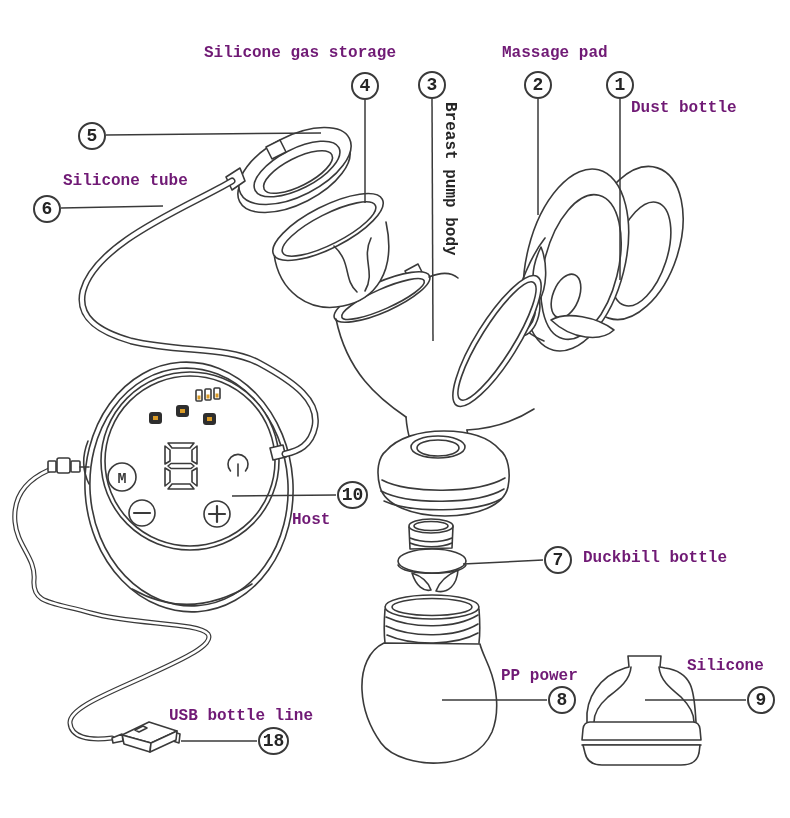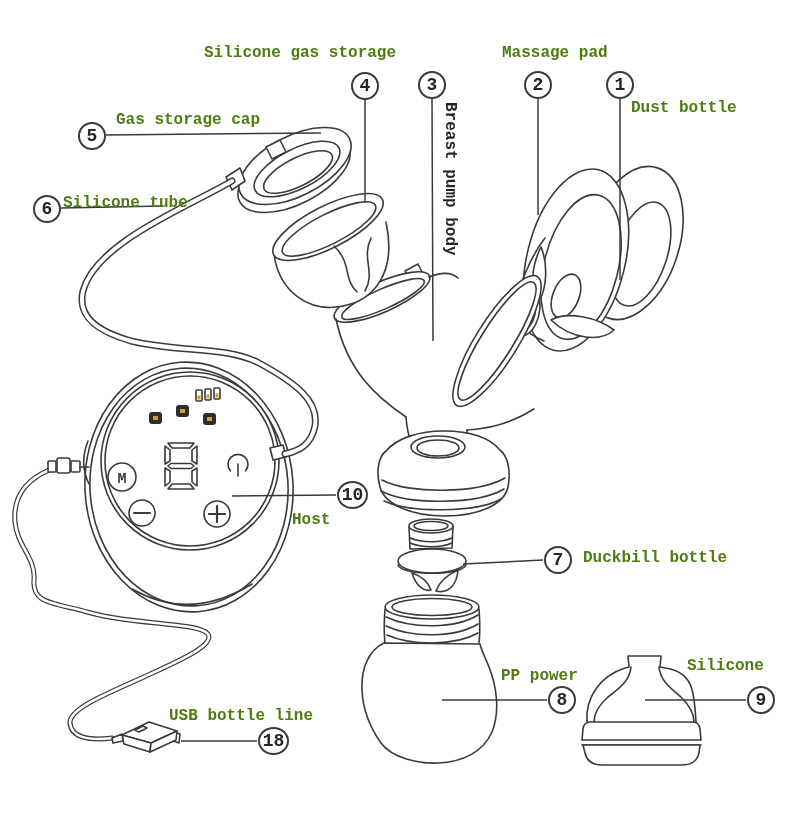--- a/index.html
+++ b/index.html
@@ -5,21 +5,21 @@
   html,body{margin:0;padding:0;background:#fff;}
   .stage{position:relative;width:790px;height:818px;background:#fff;overflow:hidden;
          font-family:"Liberation Mono", monospace;}
   .art{position:absolute;left:0;top:0;}
   .art *{vector-effect:non-scaling-stroke;}
   .ln{stroke:#3a3a3a;stroke-width:1.6;fill:none;stroke-linecap:round;stroke-linejoin:round;}
   .f{fill:#ffffff;}
   .dk{fill:#2e2e2e;stroke:none;}
   .amber{fill:#d99a26;stroke:none;}
   .lead{stroke:#3a3a3a;stroke-width:1.5;fill:none;}
-  .lbl{position:absolute;font-weight:bold;font-size:16px;color:#4d7c0f;white-space:nowrap;
+  .lbl{position:absolute;font-weight:bold;font-size:16px;color:#701a75;white-space:nowrap;
        line-height:18px;}
   .vlbl{position:absolute;font-weight:bold;font-size:16px;color:#252525;white-space:nowrap;
         transform:rotate(90deg);transform-origin:0 0;line-height:18px;}
   .num{position:absolute;width:28px;height:28px;box-sizing:border-box;border:2px solid #3a3a3a;
        border-radius:50%;background:#fff;display:flex;align-items:center;justify-content:center;
        font-weight:bold;font-size:18px;color:#252525;}
   .num.wide{width:31px;}
   .mtext{font:bold 15px "Liberation Mono", monospace;fill:#3a3a3a;}
 </style>
 </head>
@@ -225,22 +225,21 @@
     <path d="M 442,700 L 547,700"></path>
     <path d="M 645,700 L 746,700"></path>
     <path d="M 232,496 L 336,495"></path>
     <path d="M 181,741 L 257,741"></path>
   </g>
 </svg>
 
 <div class="lbl" style="left:204px;top:44px">Silicone gas storage</div>
 <div class="lbl" style="left:502px;top:44px">Massage pad</div>
 <div class="lbl" style="left:631px;top:99px">Dust bottle</div>
-<div class="lbl" style="left:116px;top:111px">Gas storage cap</div>
-<div class="lbl" style="left:63px;top:194px">Silicone tube</div>
+<div class="lbl" style="left:63px;top:172px">Silicone tube</div>
 <div class="vlbl" style="left:459px;top:102px">Breast pump body</div>
 <div class="lbl" style="left:292px;top:511px">Host</div>
 <div class="lbl" style="left:583px;top:549px">Duckbill bottle</div>
 <div class="lbl" style="left:501px;top:667px">PP power</div>
 <div class="lbl" style="left:687px;top:657px">Silicone</div>
 <div class="lbl" style="left:169px;top:707px">USB bottle line</div>
 
 <div class="num" style="left:606px;top:71px">1</div>
 <div class="num" style="left:524px;top:71px">2</div>
 <div class="num" style="left:418px;top:71px">3</div>

